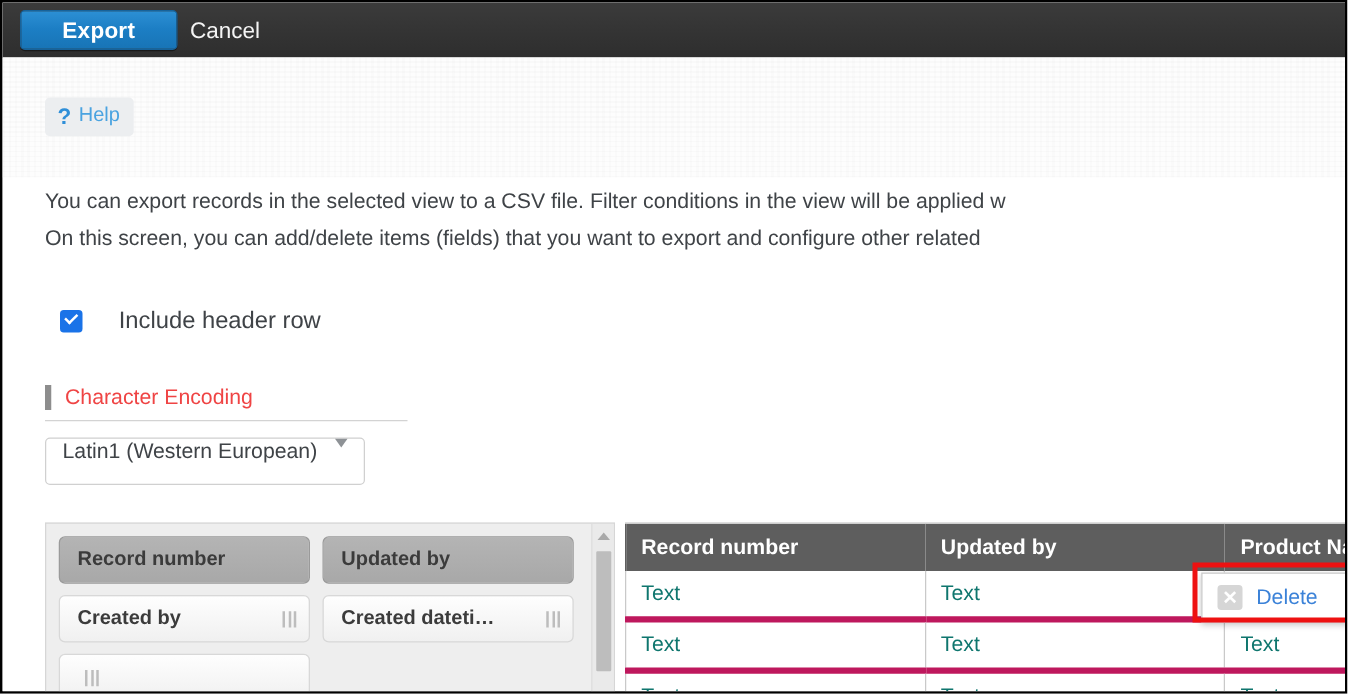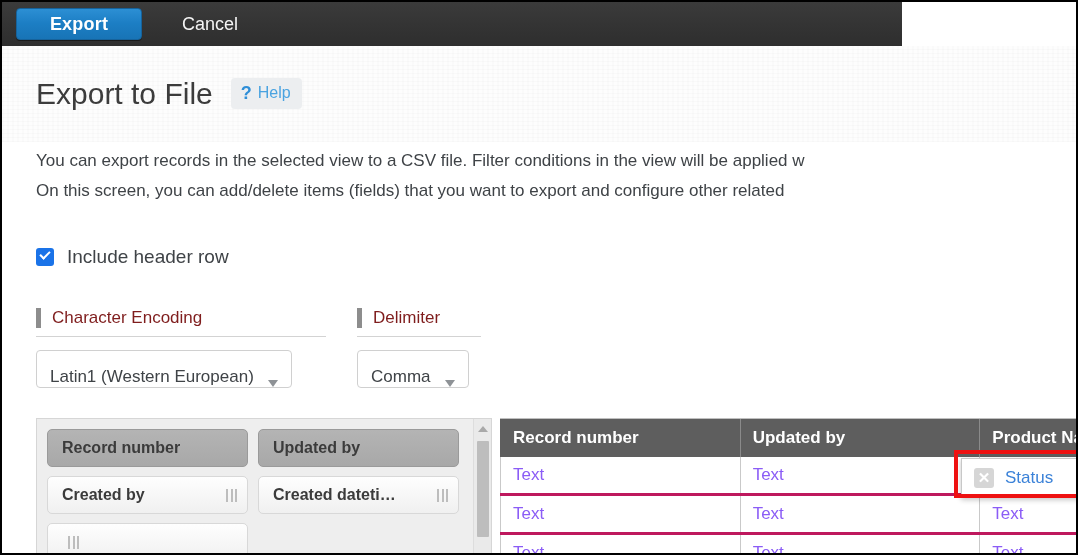--- a/index.html
+++ b/index.html
@@ -14,40 +14,40 @@
     position: relative;
     width: 1078px; height: 555px;
     border: 2px solid #000000;
     overflow: hidden;
     background: #ffffff;
   }
 
   
   #toolbar {
     position: absolute; left: 0; top: 0;
-    width: 900px; height: 44px;
+    width: 1074px; height: 44px;
     background: linear-gradient(to bottom, #3b3b3b 0%, #343434 50%, #2e2e2e 100%);
     display: flex; align-items: center;
     padding-left: 14px;
   }
   #export-btn {
     height: 32px; min-width: 126px;
     border: 1px solid #16639c;
     border-radius: 4px;
     background: linear-gradient(to bottom, #2c8fd4 0%, #1c7ec4 48%, #1874b6 100%);
     color: #ffffff;
     font-size: 18px; font-weight: bold;
     letter-spacing: .2px;
     display: flex; align-items: center; justify-content: center;
     box-shadow: 0 1px 0 rgba(0,0,0,.45);
     cursor: pointer;
     padding: 0 16px;
   }
   #cancel-btn {
-    margin-left: 40px;
+    margin-left: 10px;
     color: #f4f4f4;
     font-size: 18px;
     cursor: pointer;
   }
 
   
   #page {
     position: absolute; left: 0; top: 44px;
     width: 1074px; height: 507px;
     background: #ffffff;
@@ -83,22 +83,22 @@
   #desc {
     position: absolute; left: 34px; top: 100px;
     width: 1120px;
     font-size: 17px; color: #3f4347;
     line-height: 30px;
     white-space: nowrap;
   }
 
   
   #hdr-row-opt {
-    position: absolute; left: 34px; top: 200px;
-    display: flex; align-items: center; gap: 13px;
+    position: absolute; left: 46px; top: 200px;
+    display: flex; align-items: center; gap: 29px;
     cursor: pointer;
   }
   .cbox {
     width: 18px; height: 18px; border-radius: 3px;
     background: #1a73e8; position: relative;
     flex: none;
   }
   .cbox::after {
     content: ""; position: absolute;
     left: 4px; top: 3px; width: 8px; height: 4px;
@@ -114,28 +114,28 @@
 
   .fg-label {
     display: flex; align-items: center;
     border-bottom: 1px solid #d3d3d3;
     padding-bottom: 8px;
   }
   .fg-bar {
     width: 5px; height: 20px; background: #8d8d8d;
     margin-right: 11px; flex: none;
   }
-  .fg-label .txt { font-size: 17px; color: #7f1d1d; }
+  .fg-label .txt { font-size: 17px; color: #ef4444; }
 
   .select-box {
     margin-top: 13px;
     height: 38px;
     border: 1px solid #d0d0d0; border-radius: 4px;
     background: #ffffff;
-    display: inline-flex; align-items: flex-end;
+    display: inline-flex; align-items: flex-start;
     padding: 0 13px;
     cursor: pointer;
     box-shadow: inset 0 1px 0 #fff;
   }
   .select-box .val { font-size: 17px; color: #3f4347; }
   .caret {
     width: 0; height: 0; margin-left: 14px;
     border-left: 5.5px solid transparent;
     border-right: 5.5px solid transparent;
     border-top: 7px solid #8e9296;
@@ -212,26 +212,26 @@
     background: #5e5e5e; color: #ffffff;
     font-size: 17px; font-weight: bold;
     text-align: left;
     padding: 8px 12px 9px 12px;
     height: 38px;
     border-right: 1px solid #8a8a8a;
     white-space: nowrap;
     position: relative;
   }
   tbody td {
-    background: #ffffff; color: #8b5cf6;
+    background: #ffffff; color: #0f766e;
     font-size: 17px;
     padding: 8px 12px;
     height: 37px;
     border-right: 1px solid #c9c9c9;
-    border-bottom: 3px solid #be185d;
+    border-bottom: 5px solid #be185d;
     white-space: nowrap;
   }
   tbody tr td:first-child { border-left: 1px solid #c9c9c9; }
   thead th:first-child { border-left: 1px solid #5e5e5e; }
   .col-a { width: 193px; }
   .col-b { width: 193px; }
   .col-c { width: 193px; }
 
   
   #delete-menu {
@@ -275,21 +275,20 @@
     </div>
     <div id="cancel-btn">
       <span>Cancel</span>
     </div>
   </div>
 
   <div id="page">
     <div id="noise"></div>
 
     <div id="title-row">
-      <div id="page-title">Export to File</div>
       <div id="help-badge">
         <span class="qmark">?</span>
         <span class="lbl">Help</span>
       </div>
     </div>
 
     <div id="desc">
       <div>You can export records in the selected view to a CSV file. Filter conditions in the view will be applied w</div>
       <div>On this screen, you can add/delete items (fields) that you want to export and configure other related</div>
     </div>
@@ -303,30 +302,20 @@
       <div class="fg-label">
         <span class="fg-bar"></span>
         <span class="txt">Character Encoding</span>
       </div>
       <div class="select-box">
         <span class="val">Latin1 (Western European)</span>
         <span class="caret"></span>
       </div>
     </div>
 
-    <div class="field-group" id="grp-delimiter">
-      <div class="fg-label">
-        <span class="fg-bar"></span>
-        <span class="txt">Delimiter</span>
-      </div>
-      <div class="select-box">
-        <span class="val">Comma</span>
-        <span class="caret"></span>
-      </div>
-    </div>
 
     <div id="palette">
       <div id="chips">
           <div class="chip used">
             <span class="nm">Record number</span>
           </div>
           <div class="chip used">
             <span class="nm">Updated by</span>
           </div>
           <div class="chip avail">
@@ -383,17 +372,17 @@
               <td class="col-a">Text</td>
               <td class="col-b">Text</td>
               <td class="col-c">Text</td>
             </tr>
           </tbody>
       </table>
     </div>
 
     <div id="delete-menu">
       <span class="xbox">✕</span>
-      <span class="lbl">Status</span>
+      <span class="lbl">Delete</span>
     </div>
     <div id="delete-highlight" style="border-color: rgb(238, 17, 17);"></div>
   </div>
 </div>
 
 </body></html>

